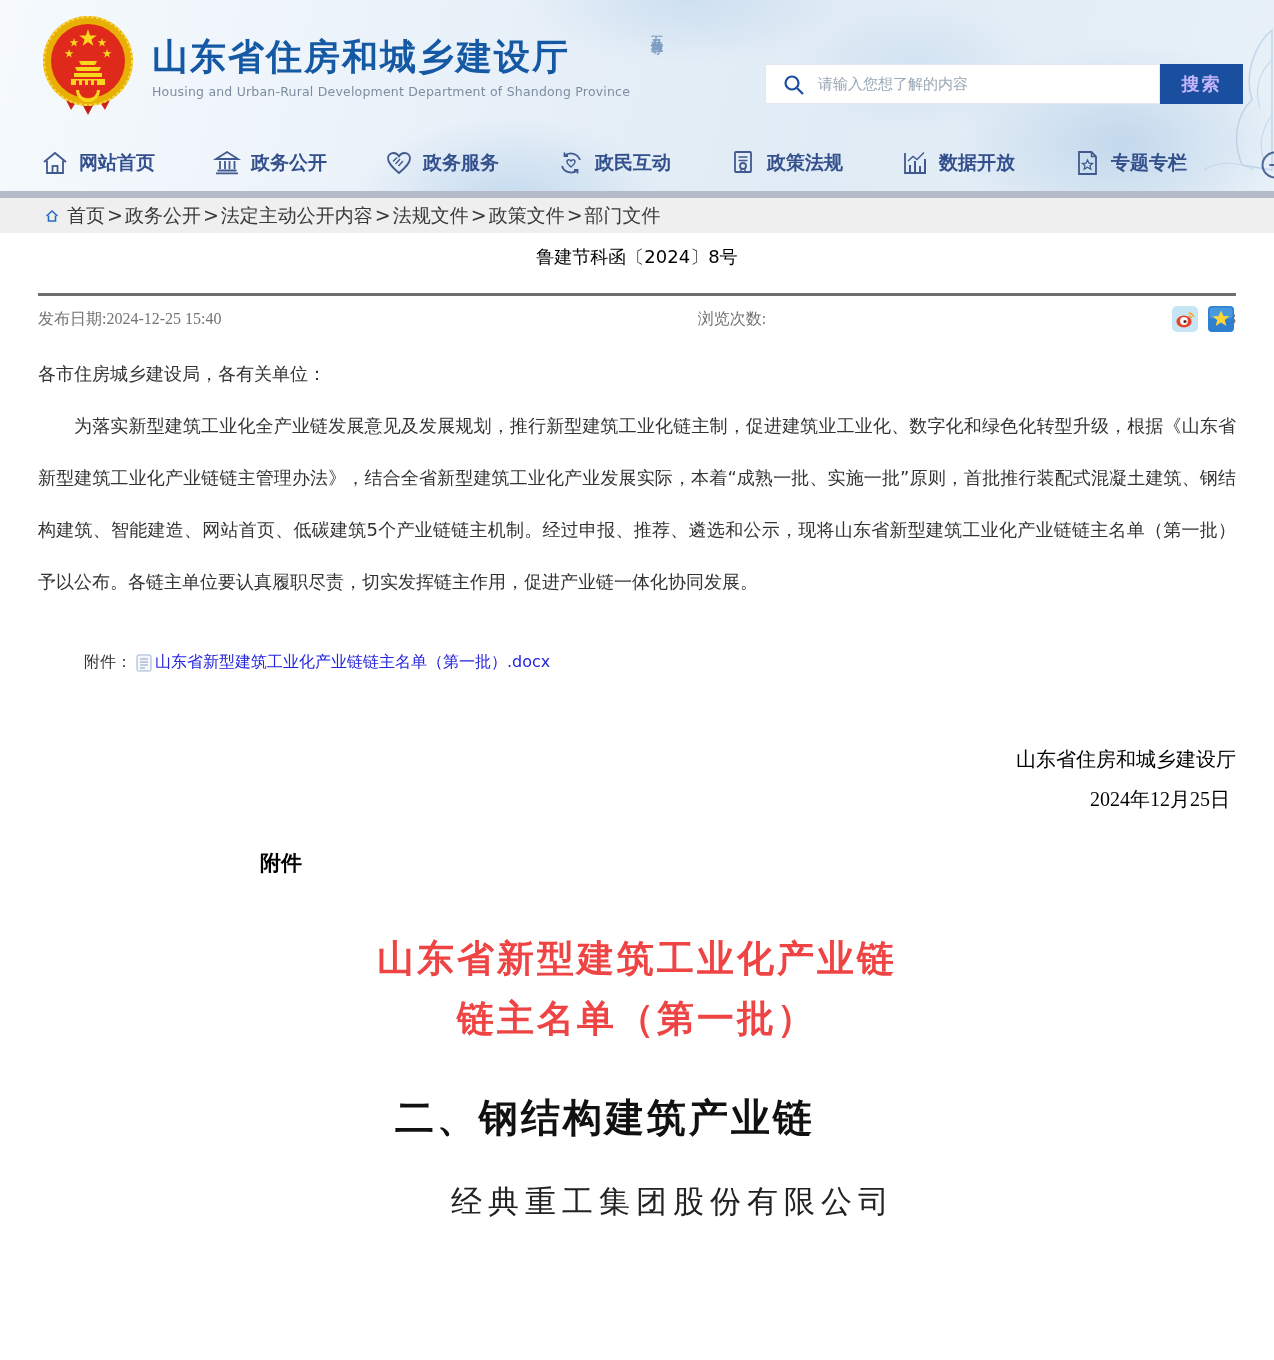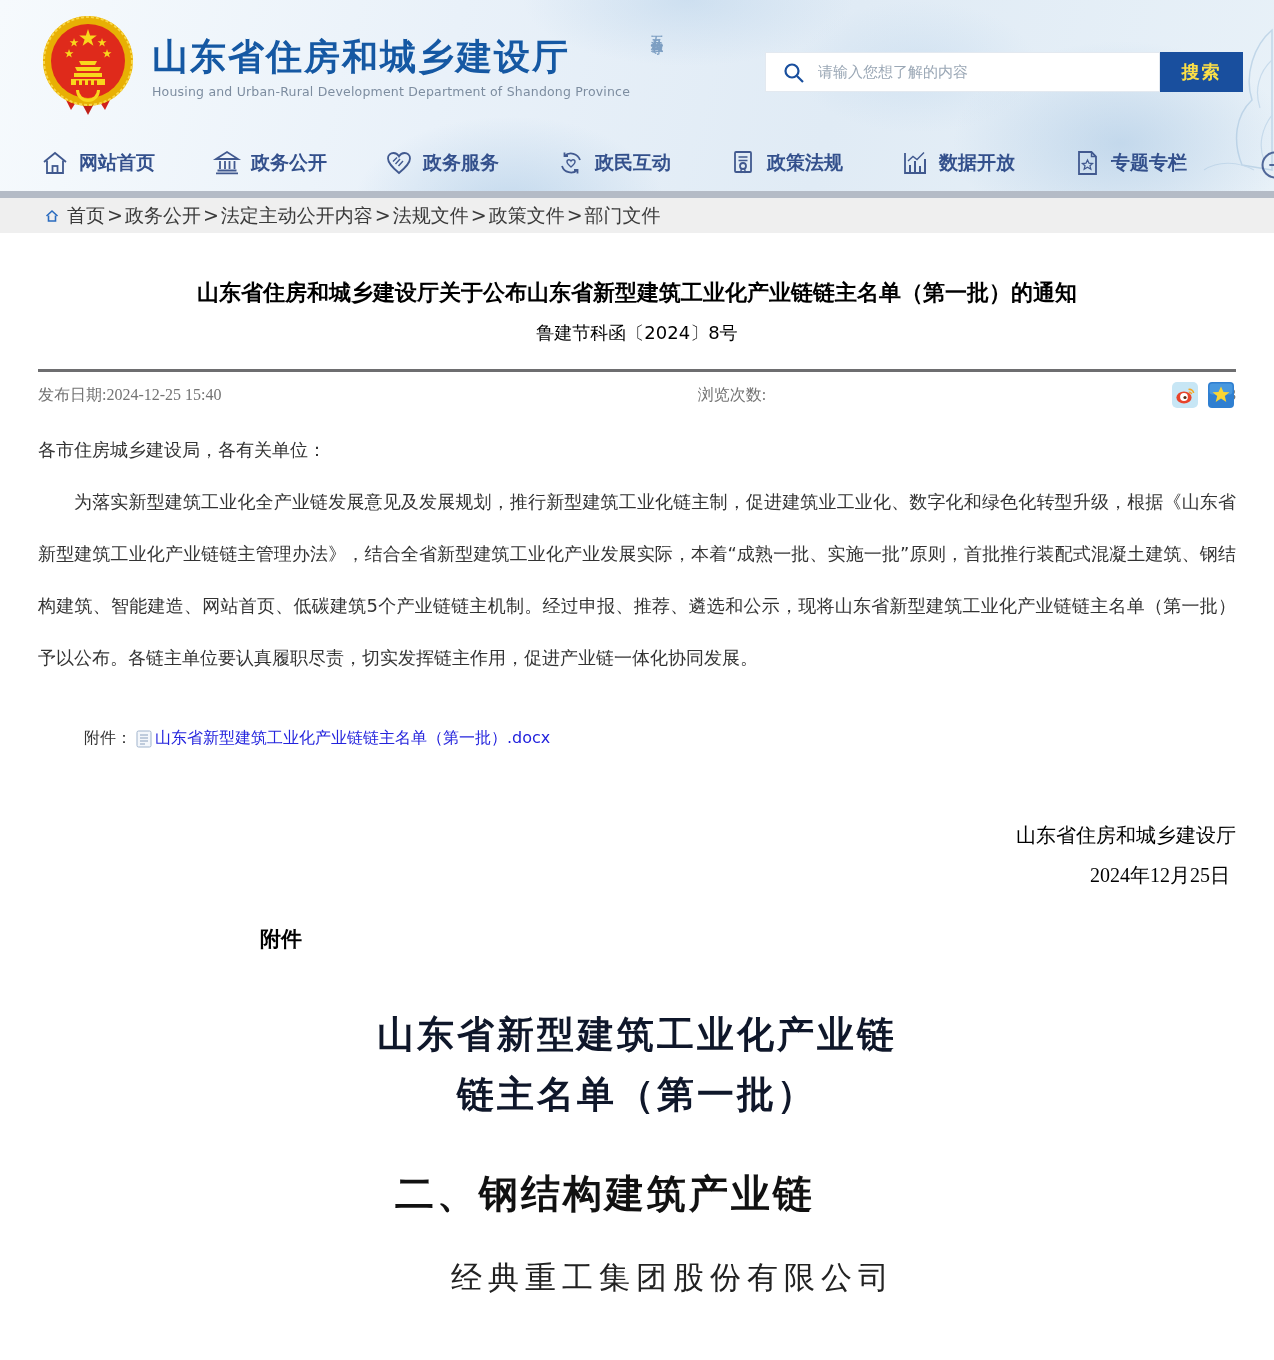--- a/index.html
+++ b/index.html
@@ -20,27 +20,27 @@
   }
   .header-top { position:absolute; top:0; left:0; height:135px; display:flex; align-items:center; padding-left:38px; }
   .emblem { width:100px; height:108px; flex:0 0 auto; }
   .title-block { margin-left:14px; }
   .site-title { font-size:36px; font-weight:bold; color:#1558a3; letter-spacing:2px; line-height:1.15; }
   .site-subtitle { font-size:12.5px; color:#7d8da0; margin-top:7px; letter-spacing:.2px; }
   .stone-text { position:absolute; left:648px; top:26px; writing-mode:vertical-rl; font-size:12px;
     color:#5d86b2; opacity:.75; letter-spacing:2px; font-weight:bold; }
   .mountain-art { position:absolute; right:0; top:20px; opacity:.5; }
   
-  .search-wrap { position:absolute; left:765px; top:52px; width:478px; height:40px; display:flex; }
+  .search-wrap { position:absolute; left:765px; top:64px; width:478px; height:40px; display:flex; }
   .search-field { position:relative; flex:1; background:#fff; border:1px solid #e3e9f0; }
   .search-field svg { position:absolute; left:16px; top:8px; }
   .search-input { width:100%; height:100%; border:none; outline:none; padding-left:52px;
     font-size:15px; color:#333; background:transparent; font-family:inherit; }
   .search-input::placeholder { color:#9aa7b5; }
-  .search-btn { width:83px; height:40px; border:none; background:#194f9e; color:#fde047;
+  .search-btn { width:83px; height:40px; border:none; background:#194f9e; color:#c4b5fd;
     font-size:18px; font-weight:bold; cursor:pointer; font-family:inherit; letter-spacing:2px; }
   
   .nav { position:absolute; top:135px; left:0; width:100%; height:56px; display:flex;
     align-items:center; padding-left:40px; }
   .nav-item { display:flex; align-items:center; margin-right:57px; cursor:pointer; white-space:nowrap; }
   .nav-item svg { flex:0 0 auto; }
   .nav-label { margin-left:9px; font-size:19px; font-weight:bold; color:#33508c; }
   .nav-partial { position:absolute; right:-18px; top:148px; opacity:.9; }
   
   .gray-bar { height:7px; background:#b4bbc6; }
@@ -65,21 +65,21 @@
   .attachment-row svg { margin:0 3px 0 4px; }
   .attachment-link { color:#2323dd; cursor:pointer; text-decoration:none; }
   .signature { margin-top:66px; text-align:right; font-family:"Liberation Serif","DejaVu Serif",serif;
     font-size:20px; color:#000; line-height:40px; }
   .signature .sig-date { padding-right:6px; }
   
   .appendix-heading { margin-top:30px; padding-left:222px; font-size:21px; font-weight:bold; color:#000;
     font-family:Liberation Serif, serif; }
   .appendix-doc { margin-top:52px; }
   .doc-title { text-align:center; font-family:"Liberation Serif","DejaVu Serif",serif;
-    font-size:37px; font-weight:bold; color:#0f172a; line-height:60px; letter-spacing:3px; }
+    font-size:37px; font-weight:bold; color:#ef4444; line-height:60px; letter-spacing:3px; }
   .section-heading { margin-top:42px; padding-left:357px; font-size:39px; font-weight:bold; color:#111;
     font-family:"DejaVu Sans","Liberation Sans",sans-serif; letter-spacing:3px; }
   .company { margin-top:36px; padding-left:413px; font-size:31px; color:#222;
     font-family:"Liberation Serif","DejaVu Serif",serif; letter-spacing:6px; }
 </style>
 </head>
 <body>
 
 <div class="header">
   <div class="header-top">
@@ -205,21 +205,20 @@
   </svg>
   <span class="crumb">首页</span>
   <span class="crumb">政务公开</span>
   <span class="crumb">法定主动公开内容</span>
   <span class="crumb">法规文件</span>
   <span class="crumb">政策文件</span>
   <span class="crumb">部门文件</span>
 </div>
 
 <div class="content">
-  <div class="article-title">山东省住房和城乡建设厅关于公布山东省新型建筑工业化产业链链主名单（第一批）的通知</div>
   <div class="doc-number">鲁建节科函〔2024〕8号</div>
   <div class="title-sep"></div>
 
   <div class="meta-row">
     <span class="meta-date">发布日期:2024-12-25 15:40</span>
     <span class="meta-views-label">浏览次数:</span>
     <span>113</span>
     <span class="share-icons">
       <svg width="26" height="26" viewBox="0 0 26 26">
         <rect x="0" y="0" width="26" height="26" rx="5" fill="#c7e6f5"></rect>

